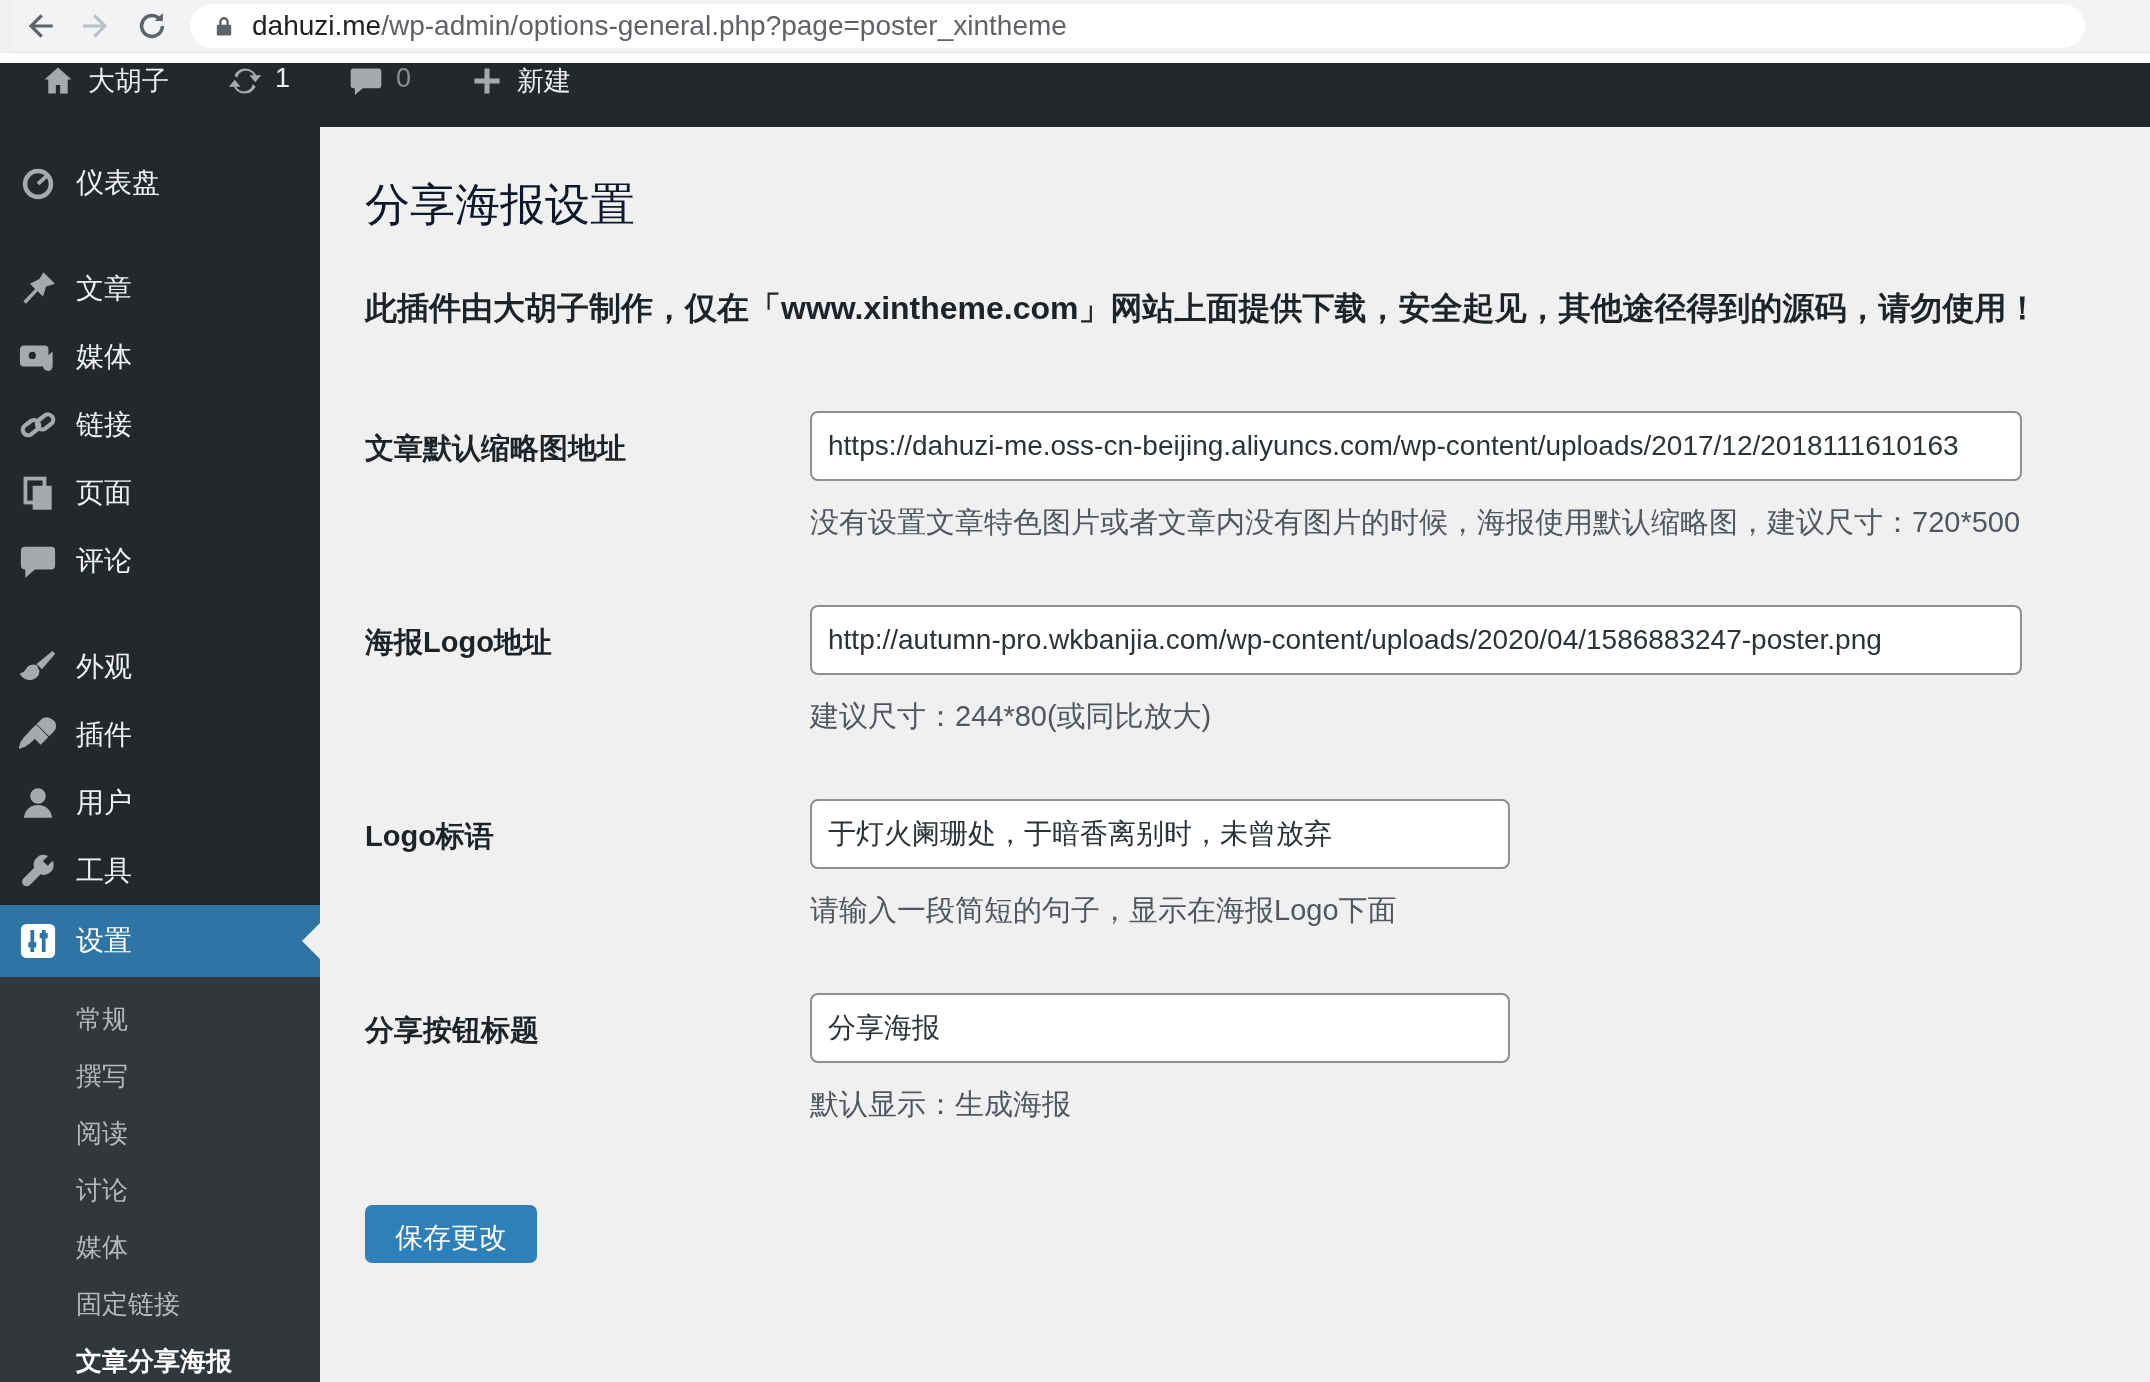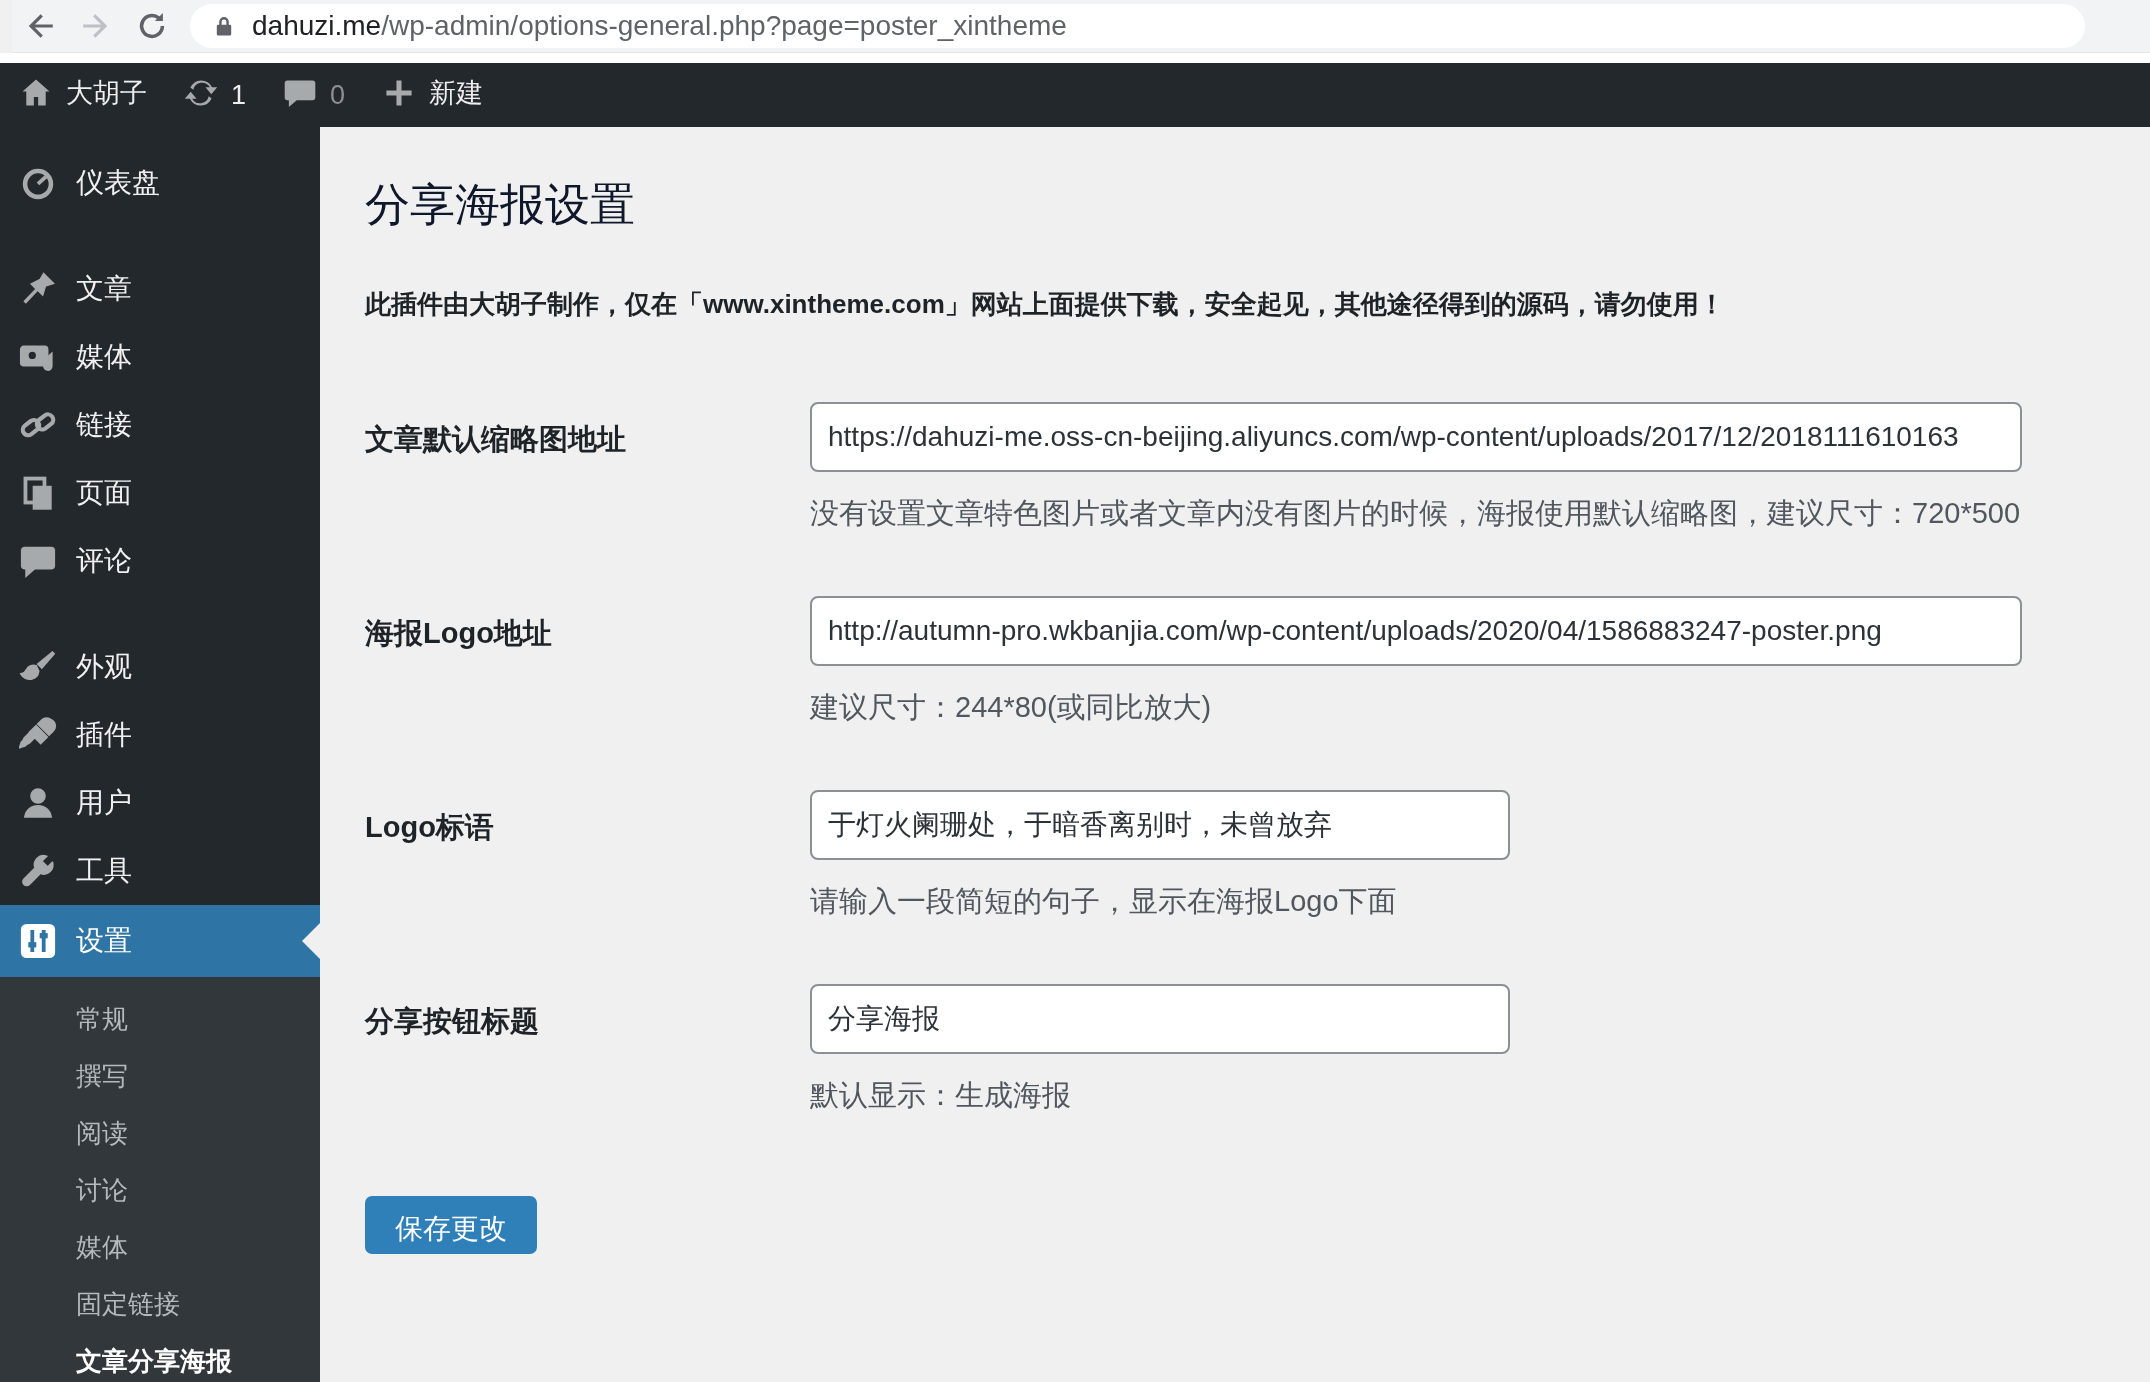--- a/index.html
+++ b/index.html
@@ -15,21 +15,21 @@
     border-radius:22px; display:flex; align-items:center; padding:0 22px; }
   .omnibox svg { width:24px; height:24px; flex:0 0 auto; margin-right:16px; }
   .url { font-size:28px; color:#5f6368; white-space:nowrap; overflow:hidden; }
   .url .host { color:#202124; }
 
   .white-gap { position:absolute; left:0; top:53px; width:2150px; height:10px; background:#ffffff; }
 
   
   .adminbar { position:absolute; left:0; top:63px; width:2150px; height:64px;
     background:#23282d; display:flex; align-items:center; color:#eeeeee; }
-  .ab-item { display:flex; align-items:flex-end; height:64px; padding:16px 18px; font-size:27px; cursor:pointer; }
+  .ab-item { display:flex; align-items:flex-start; height:64px; padding:0 18px; font-size:27px; cursor:pointer;margin-left:22px; }
   .ab-item svg { width:36px; height:36px; fill:#a7aaad; }
   .ab-item .ab-label { margin-left:12px; }
   .ab-count-dim { color:#8c8f94; }
 
   
   .sidebar { position:absolute; left:0; top:127px; width:320px; height:1255px;
     background:#23282d; }
   .menu { padding-top:22px; }
   .menu-item { display:flex; align-items:center; height:68px; padding-left:16px;
     color:#f0f0f1; font-size:28px; cursor:pointer; }
@@ -44,21 +44,21 @@
     border-right:18px solid #f0f0f1; }
   .submenu { background:#32373c; padding:14px 0 18px 0; }
   .submenu-item { display:block; height:57px; line-height:57px; padding-left:76px;
     color:#b4b9be; font-size:26px; cursor:pointer; }
   .submenu-item.current { color:#ffffff; font-weight:bold; }
 
   
   .content { position:absolute; left:320px; top:127px; width:1830px; height:1255px;
     background:#f0f0f1; }
   .page-title { margin:48px 0 0 45px; font-size:45px; font-weight:500; color:#0f172a; }
-  .notice { margin:52px 0 0 45px; font-size:26px; font-weight:bold; color:#1d2327; }
+  .notice { margin:52px 0 0 45px; font-size:32px; font-weight:bold; color:#1d2327; }
 
   .form { margin:80px 0 0 45px; }
   .form-row { display:flex; margin-bottom:62px; }
   .form-label { width:445px; flex:0 0 auto; padding-top:18px; font-size:29px;
     font-weight:bold; color:#1d2327; }
   .form-field input { height:70px; border:2px solid #8c8f94; border-radius:8px;
     background:#ffffff; font-size:28px; color:#2c3338; padding:0 16px;
     font-family:"Liberation Sans","DejaVu Sans",sans-serif; }
   .form-field input.wide { width:1212px; }
   .form-field input.narrow { width:700px; }

